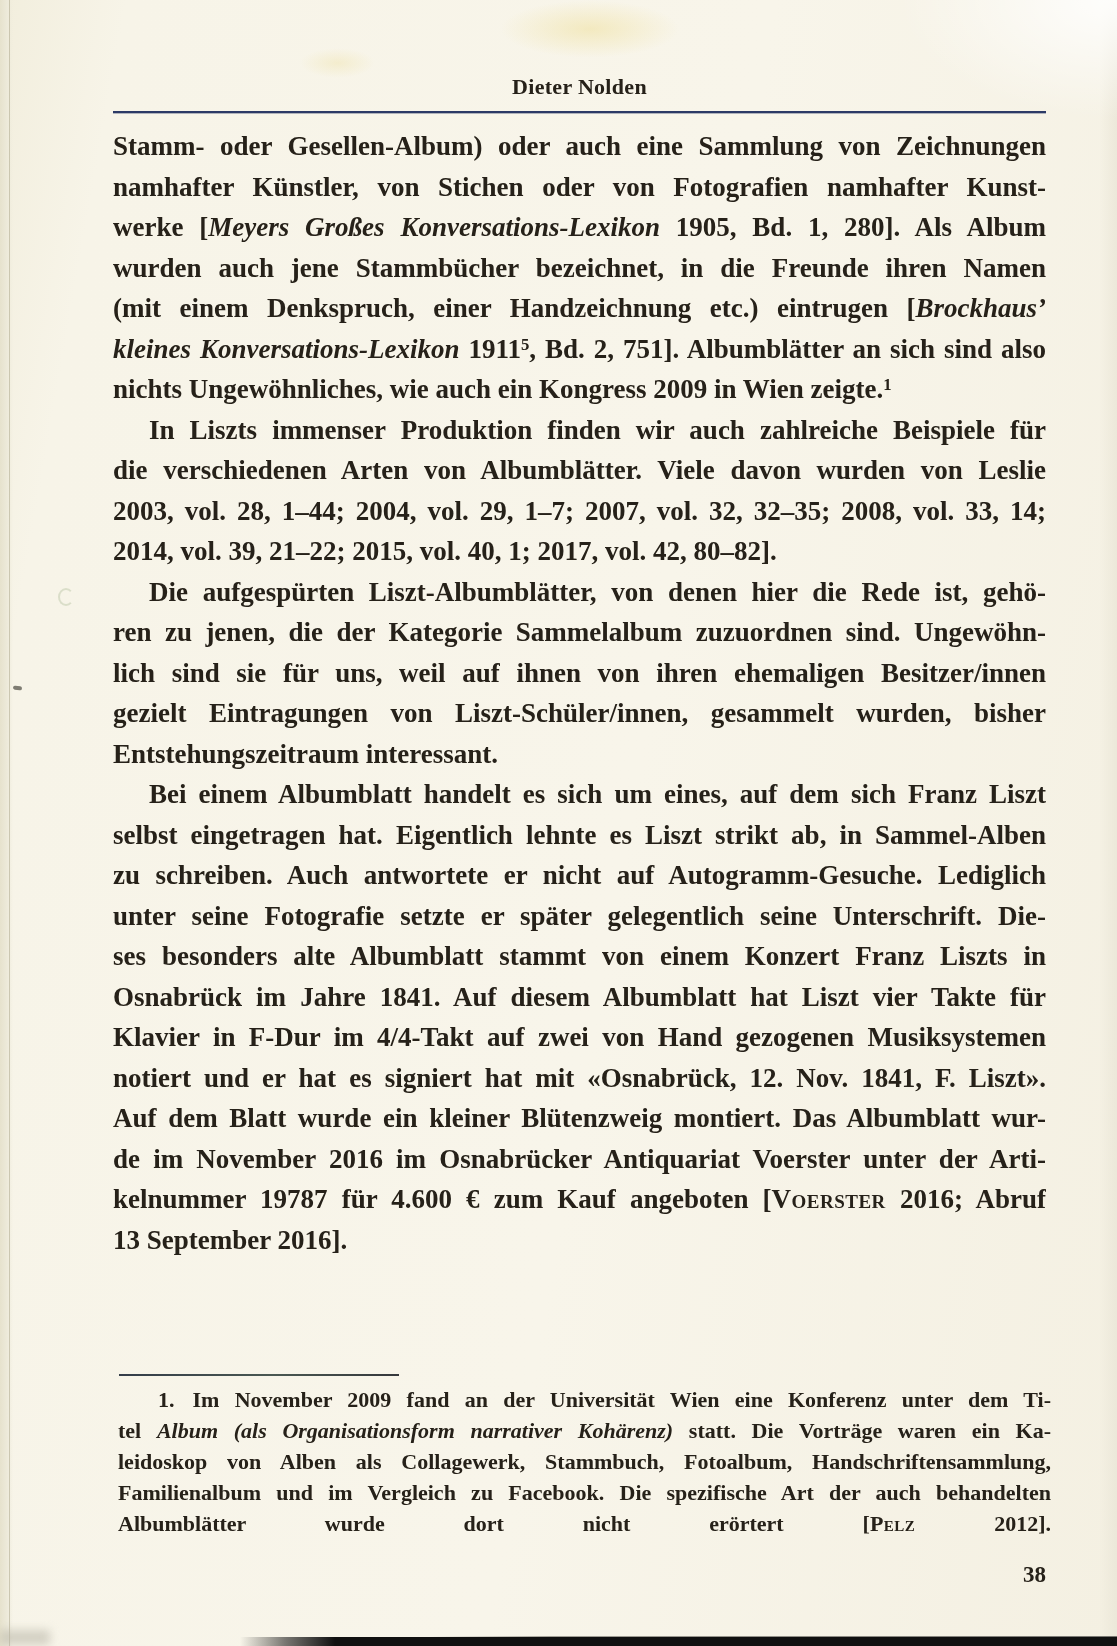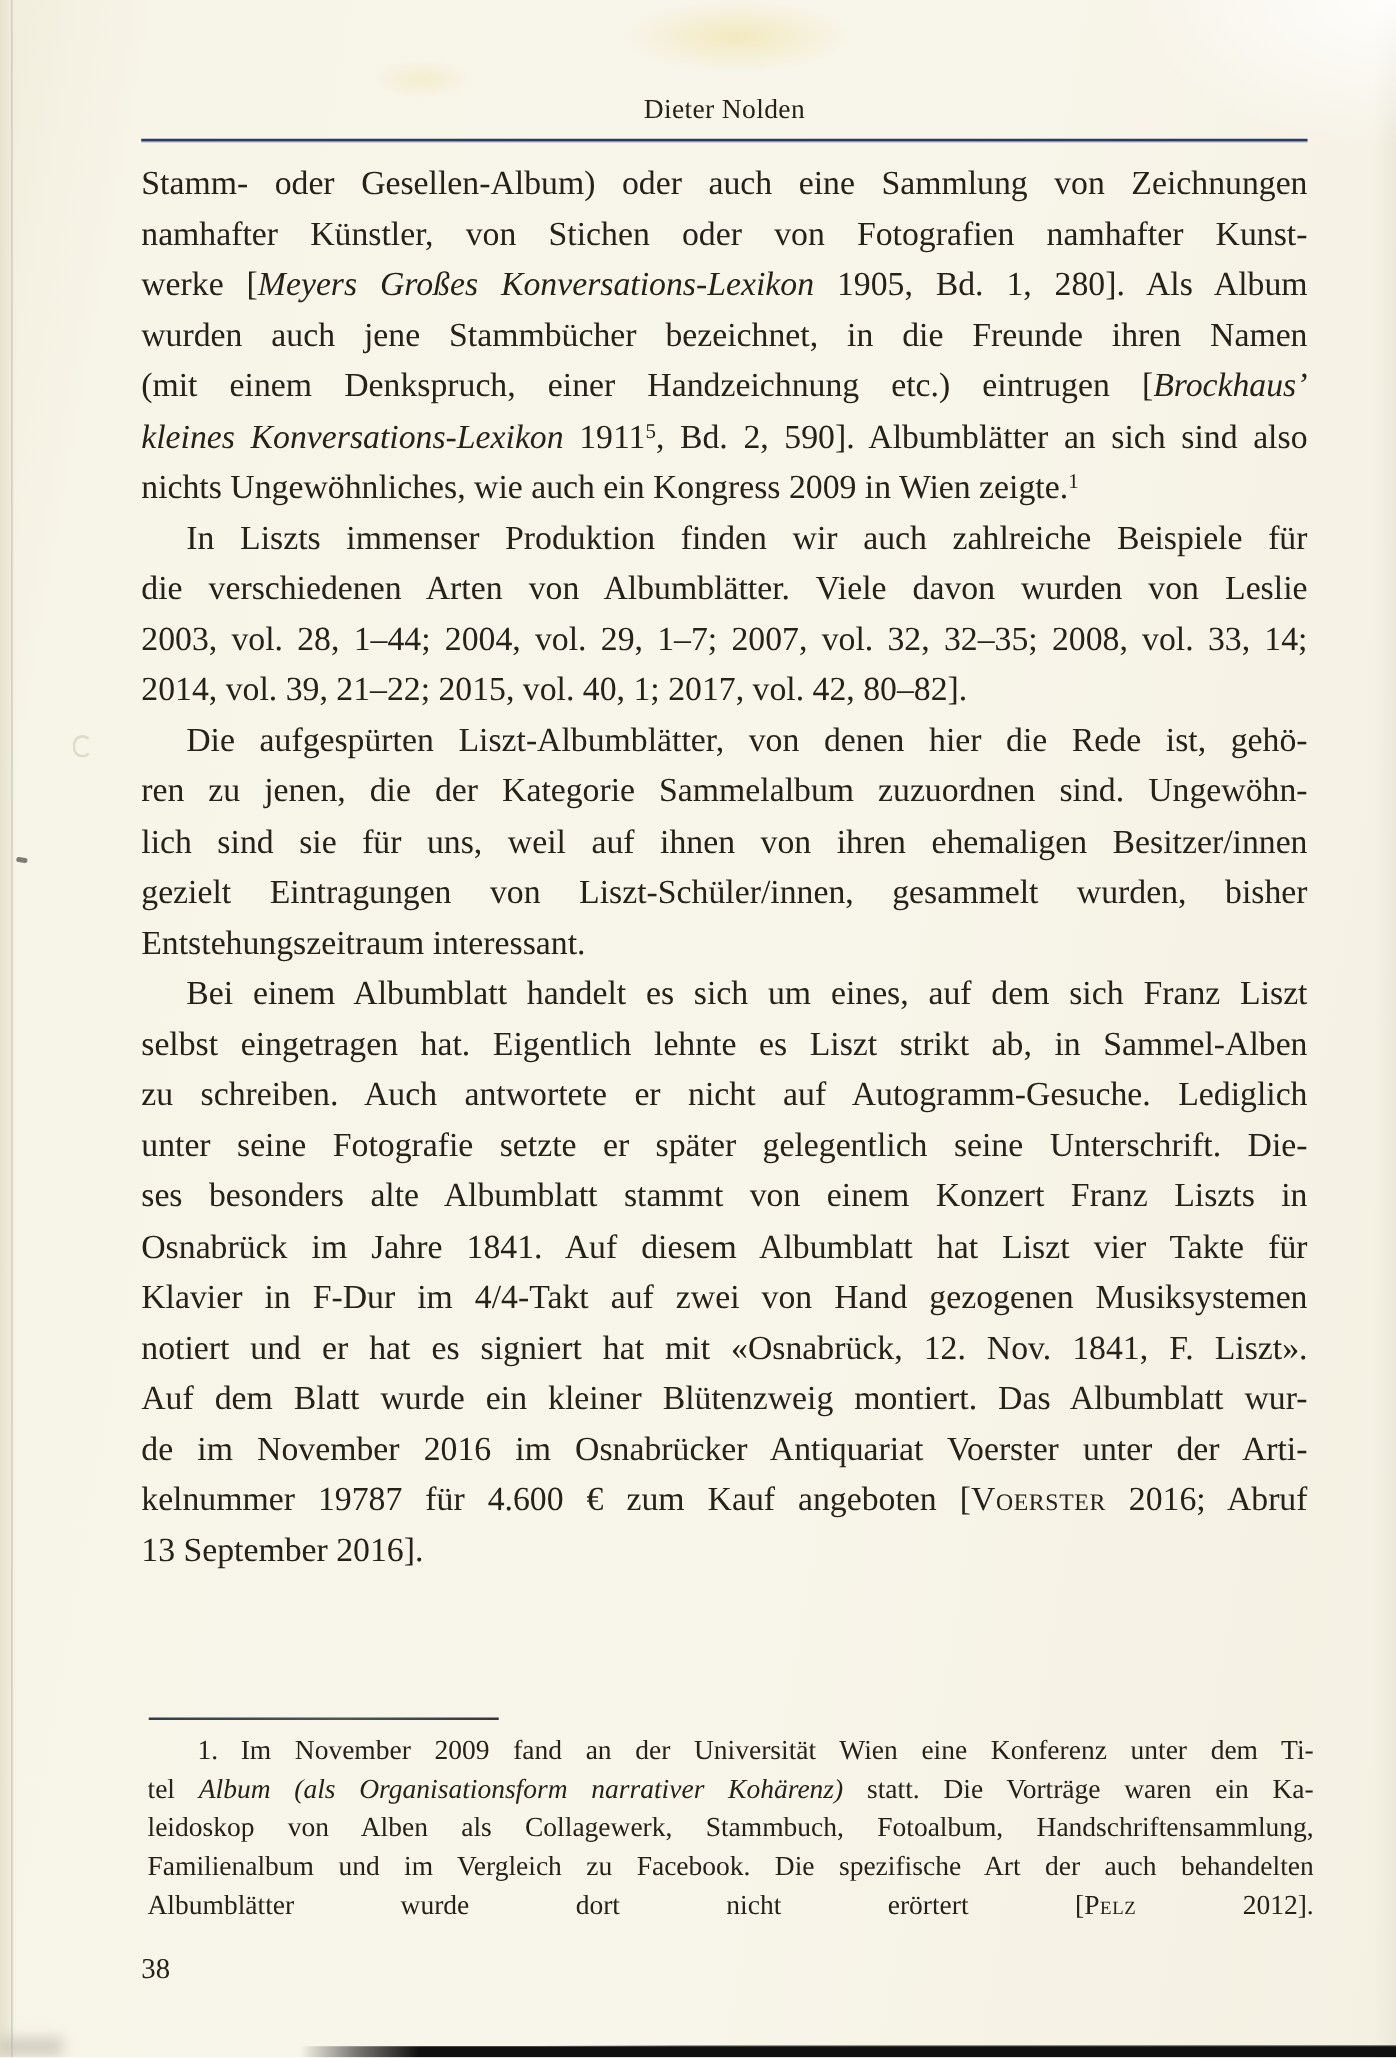--- a/index.html
+++ b/index.html
@@ -3,20 +3,21 @@
 <meta charset="utf-8">
 <style>
   html,body{margin:0;padding:0;}
   .page{
     position:relative;
     width:1117px;height:1646px;
     overflow:hidden;
     background:linear-gradient(100deg,#f2eedd 0%,#f7f4e8 9%,#f8f5ea 55%,#f4f0e2 100%);
     font-family:"Liberation Serif","DejaVu Serif",serif;
     color:#262119;
+    font-weight:bold;
   }
   
   .edge-left{position:absolute;left:0;top:0;width:13px;height:100%;
     background:linear-gradient(to right,#e6e2cd 0,#edeada 55%,rgba(237,234,218,0) 100%);}
   .edge-left-line{position:absolute;left:9px;top:0;width:1px;height:100%;background:rgba(187,182,156,.7);}
   .edge-right{position:absolute;right:0;top:0;width:18px;height:100%;
     background:linear-gradient(to left,#e9e5d6,rgba(233,229,214,0));opacity:.75;}
   .corner-tr{position:absolute;right:0;top:0;width:220px;height:120px;
     background:radial-gradient(ellipse at top right,rgba(255,255,255,.9),rgba(255,255,255,0) 70%);}
   .smudge-top-1{position:absolute;left:500px;top:0;width:180px;height:58px;
@@ -54,21 +55,21 @@
     font-size:22px;line-height:31px;}
   .footnote-text .line{height:31px;overflow:hidden;text-align:justify;text-align-last:justify;}
   .footnote-text .line.indent{text-indent:40px;}
 
   
   .r-i{font-style:italic;}
   .r-sup{font-size:.62em;position:relative;top:-.45em;}
   .r-sc{font-variant:small-caps;letter-spacing:.5px;}
   .r-fnnum{margin-right:18px;}
 
-  .page-number{position:absolute;left:113px;width:933px;top:1562px;text-align:left;font-size:23px;}
+  .page-number{position:absolute;left:113px;width:933px;top:1562px;text-align:right;font-size:23px;}
 </style>
 </head>
 <body>
 
 <div class="page">
   <div class="edge-left"></div>
   <div class="edge-left-line"></div>
   <div class="edge-right"></div>
   <div class="corner-tr"></div>
   <div class="smudge-top-1"></div>
@@ -80,21 +81,21 @@
     <span>Dieter Nolden</span>
   </div>
   <div class="header-rule"></div>
 
   <div class="body-text">
       <div class="line"><span>Stamm- oder Gesellen-Album) oder auch eine Sammlung von Zeichnungen</span></div>
       <div class="line"><span>namhafter Künstler, von Stichen oder von Fotografien namhafter Kunst-</span></div>
       <div class="line"><span>werke [</span><span class="r-i">Meyers Großes Konversations-Lexikon</span><span> 1905, Bd. 1, 280]. Als Album</span></div>
       <div class="line"><span>wurden auch jene Stammbücher bezeichnet, in die Freunde ihren Namen</span></div>
       <div class="line"><span>(mit einem Denkspruch, einer Handzeichnung etc.) eintrugen [</span><span class="r-i">Brockhaus’</span></div>
-      <div class="line"><span class="r-i">kleines Konversations-Lexikon</span><span> 1911</span><span class="r-sup">5</span><span>, Bd. 2, 590]. Albumblätter an sich sind also</span></div>
+      <div class="line"><span class="r-i">kleines Konversations-Lexikon</span><span> 1911</span><span class="r-sup">5</span><span>, Bd. 2, 751]. Albumblätter an sich sind also</span></div>
       <div class="line last"><span>nichts Ungewöhnliches, wie auch ein Kongress 2009 in Wien zeigte.</span><span class="r-sup">1</span></div>
       <div class="line indent"><span>In Liszts immenser Produktion finden wir auch zahlreiche Beispiele für</span></div>
       <div class="line"><span>die verschiedenen Arten von Albumblätter. Viele davon wurden von Leslie</span></div>
       <div class="line"><span>2003, vol. 28, 1–44; 2004, vol. 29, 1–7; 2007, vol. 32, 32–35; 2008, vol. 33, 14;</span></div>
       <div class="line last"><span>2014, vol. 39, 21–22; 2015, vol. 40, 1; 2017, vol. 42, 80–82].</span></div>
       <div class="line indent"><span>Die aufgespürten Liszt-Albumblätter, von denen hier die Rede ist, gehö-</span></div>
       <div class="line"><span>ren zu jenen, die der Kategorie Sammelalbum zuzuordnen sind. Ungewöhn-</span></div>
       <div class="line"><span>lich sind sie für uns, weil auf ihnen von ihren ehemaligen Besitzer/innen</span></div>
       <div class="line"><span>gezielt Eintragungen von Liszt-Schüler/innen, gesammelt wurden, bisher</span></div>
       <div class="line last"><span>Entstehungszeitraum interessant.</span></div>

